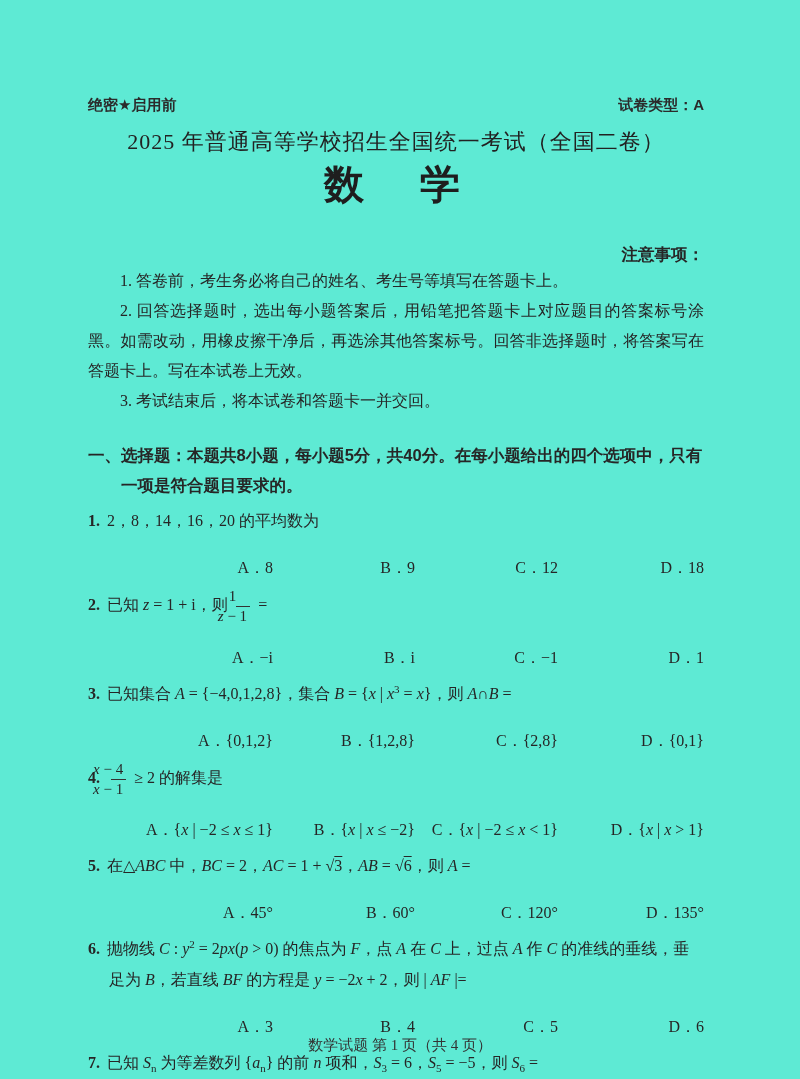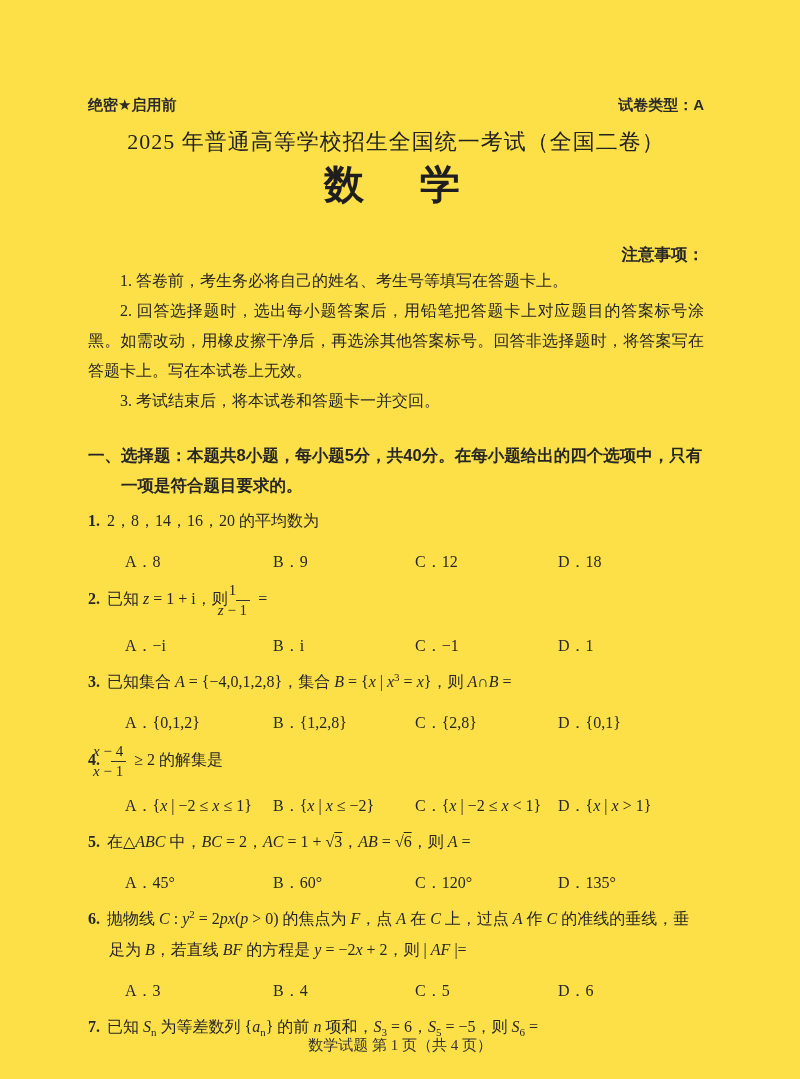--- a/index.html
+++ b/index.html
@@ -1,21 +1,21 @@
 <!DOCTYPE html>
 <html><head>
 <meta charset="utf-8">
 <style>
   * { box-sizing: border-box; }
   html, body { margin: 0; padding: 0; background: #ffffff; }
   .page {
     position: relative;
     width: 800px;
     height: 1079px;
-    background: #fde047;
+    background: #5eead4;
     padding: 96px 96px 0 88px;
     font-family: "Liberation Serif", "DejaVu Serif", serif;
     color: #262626;
     font-size: 16px;
     overflow: hidden;
   }
   .head-row {
     display: flex;
     justify-content: space-between;
     font-family: "Liberation Sans", "DejaVu Sans", sans-serif;
@@ -67,21 +67,22 @@
     padding-left: 21px;
     text-indent: -21px;
     line-height: 31px;
   }
   .qno { font-weight: 700; margin-right: 7px; }
   .opts {
     display: grid;
     grid-template-columns: 148px 142px 143px auto;
     padding-left: 37px;
     line-height: 31px;
-    margin-top: 10px;
+    margin-top: 16px;
+    text-align: right;
   }
   .opt { white-space: nowrap; }
   i { font-style: italic; font-family: "Liberation Serif", "DejaVu Serif", serif; }
   sup { font-size: 11px; line-height: 0; }
   sub { font-size: 11px; line-height: 0; }
   .frac {
     display: inline-block;
     vertical-align: middle;
     text-align: center;
     margin: 0 4px;

